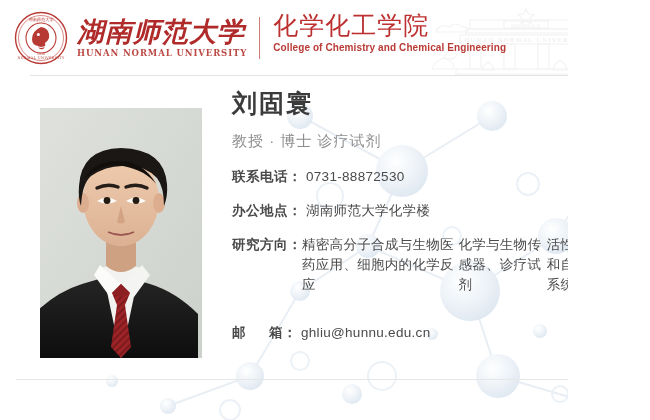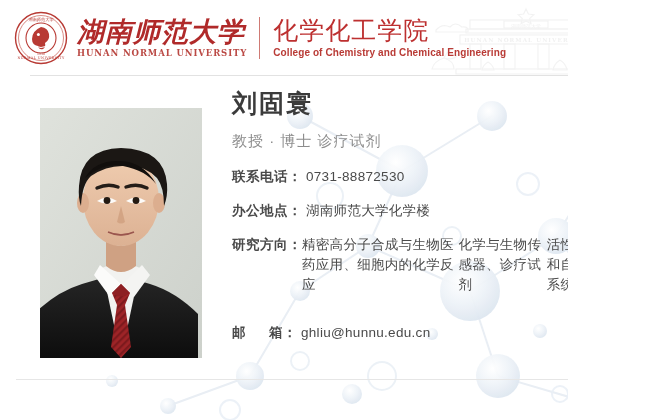--- a/index.html
+++ b/index.html
@@ -30,21 +30,21 @@
     letter-spacing:1px;font-style:italic;white-space:nowrap;
   }
   .univ-en{
     font-family:"DejaVu Serif","Liberation Serif",serif;
     font-size:8.5px;line-height:11px;font-weight:700;color:#bb4a45;
     letter-spacing:.9px;white-space:nowrap;text-align:center;
     margin-top:1px;
   }
   .vdiv{width:1px;height:42px;background:#cf7a74;margin:0 13px 0 12px;flex:0 0 1px;}
 
-  .college-block{display:flex;flex-direction:column;justify-content:center;height:52px;}
+  .college-block{display:flex;flex-direction:column;height:52px;}
   .college-cn{
     font-family:"DejaVu Sans","Liberation Sans",sans-serif;
     font-size:25px;line-height:28px;font-weight:400;color:#bd3030;
     letter-spacing:1px;white-space:nowrap;
   }
   .college-en{
     font-size:10px;line-height:12px;font-weight:700;color:#b93b36;
     letter-spacing:.1px;white-space:nowrap;margin-top:2px;
   }
 

